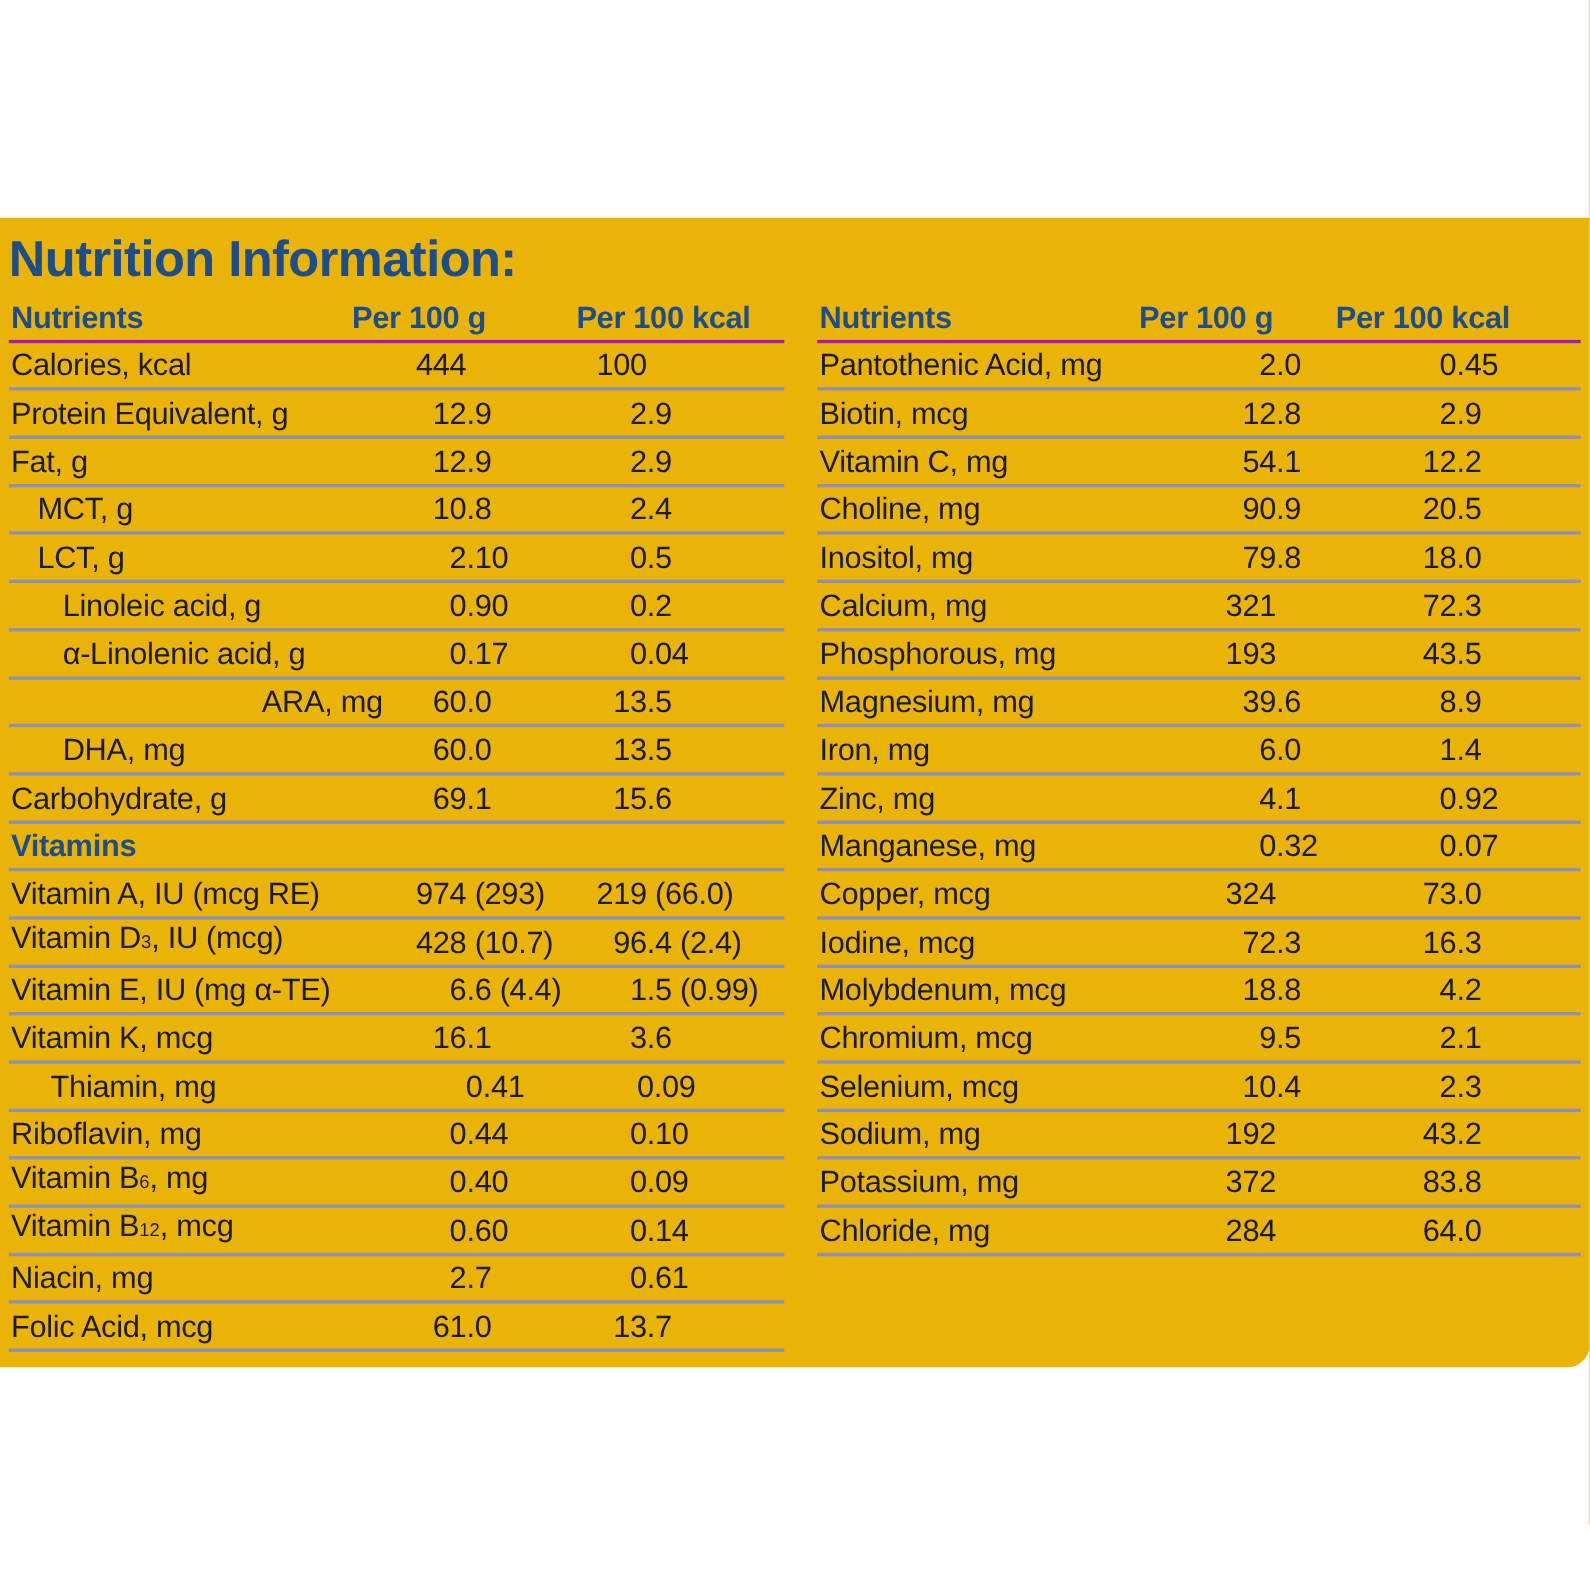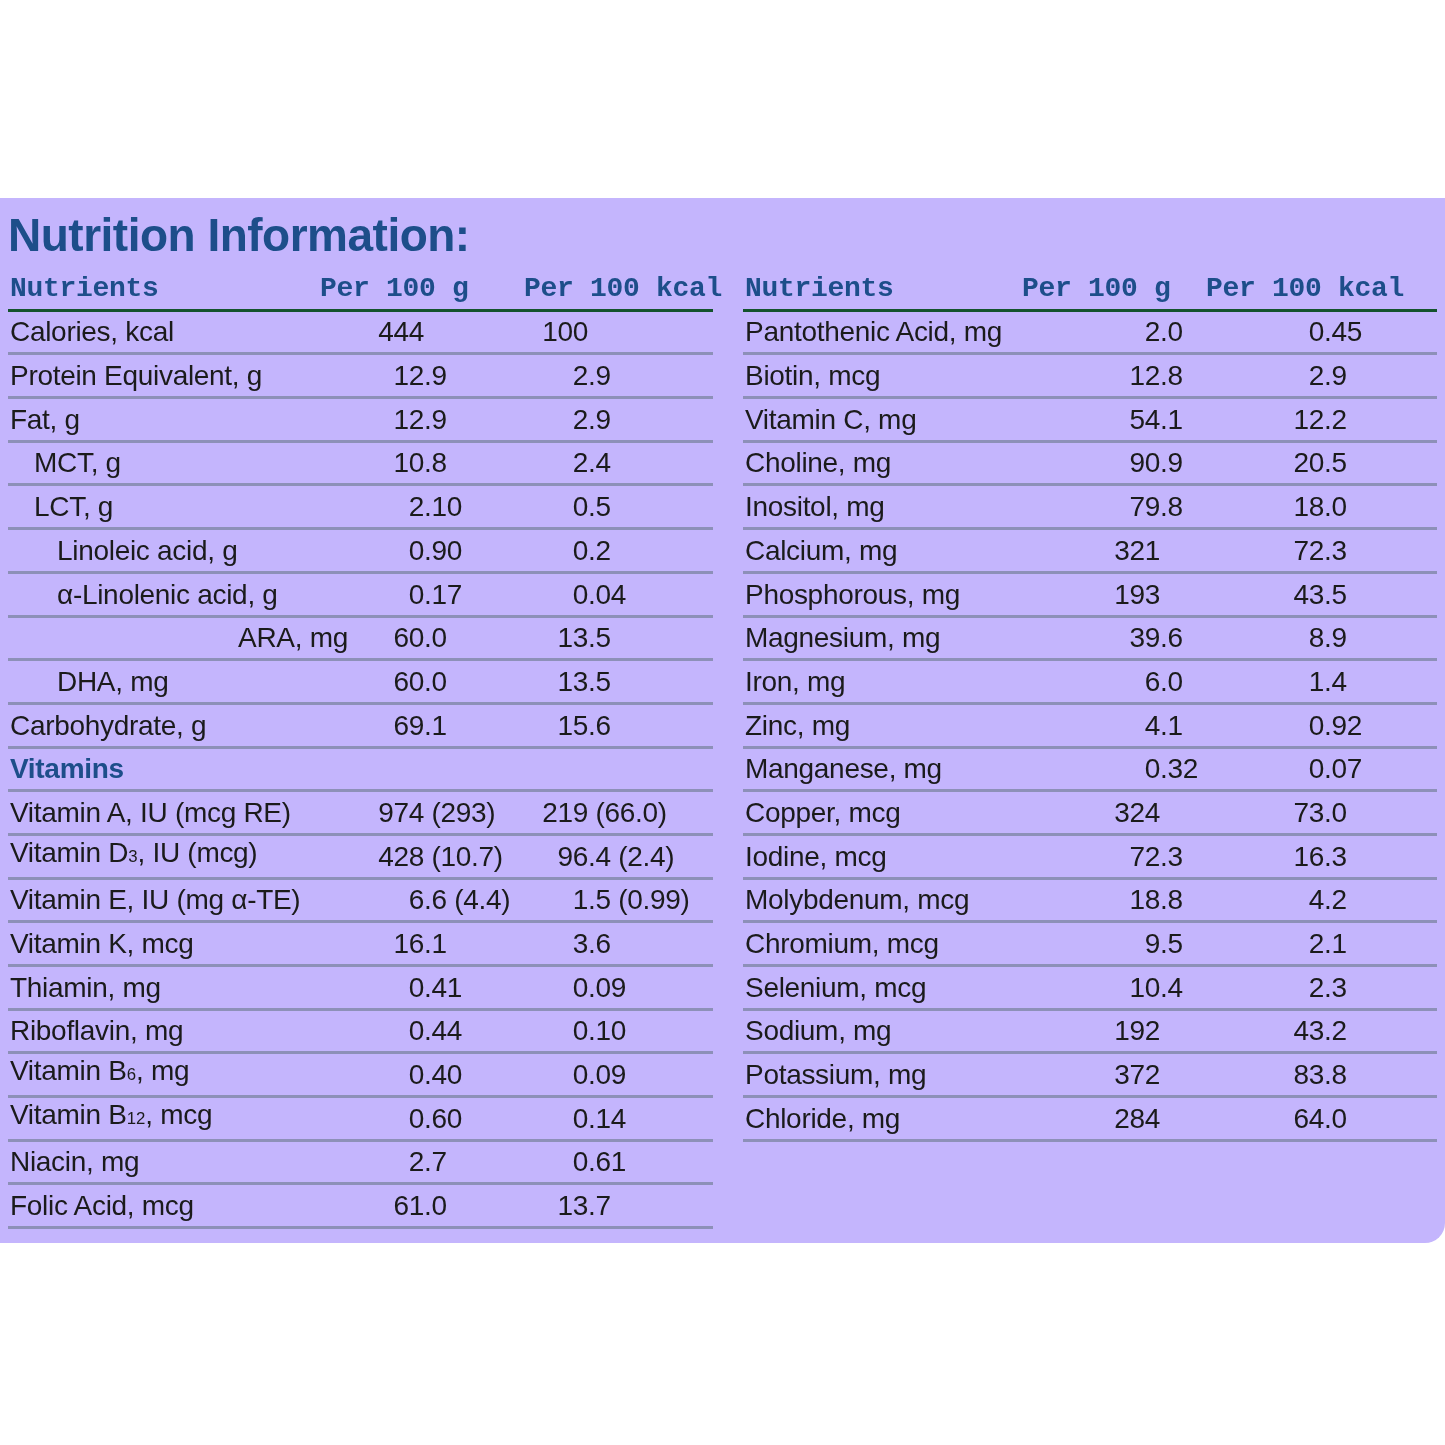--- a/index.html
+++ b/index.html
@@ -4,21 +4,21 @@
 <style>
   html,body { margin:0; padding:0; }
   body {
     width:1445px; height:1445px; background:#ffffff;
     font-family:"Liberation Sans","DejaVu Sans",sans-serif;
     color:#1b1b1b; letter-spacing:-0.3px;
     overflow:hidden;
   }
   .panel {
     margin-top:198px; width:1445px; height:1045px;
-    background:#c4b5fd;
+    background:#eab308;
     border-radius:0 0 20px 0;
     box-sizing:border-box; padding-top:12px;
     position:relative;
   }
   .title {
     margin:0 0 0 8px; line-height:50px;
     font-size:46px; font-weight:bold; color:#1d4e8a;
     letter-spacing:-0.5px;
   }
   .tables { display:flex; margin-top:8px; }
@@ -30,21 +30,21 @@
     --lw:307px; --ip1:110px; --fp1:46px;  --ip2:118px; --fp2:113px;
     --hg-pr:29px; --hk-pr:54px; }
 
   .trow {
     display:flex; align-items:flex-end;
     height:43.7px; box-sizing:border-box;
     border-bottom:3px solid #8d90b8;
     padding-bottom:4px;
     font-size:28px; line-height:32px;
   }
-  .hrow { border-bottom:3px solid #14532d;font-family:Liberation Mono, monospace; }
+  .hrow { border-bottom:3px solid #a21caf; }
   .hcell { font-weight:bold; color:#1d4e8a; white-space:nowrap; }
   .h-nut  { width:var(--lw); padding-left:2px; box-sizing:border-box; text-align:left; }
   .h-g    { width:calc(var(--ip1) + var(--fp1)); padding-right:var(--hg-pr); box-sizing:border-box; text-align:left; }
   .h-kcal { width:calc(var(--ip2) + var(--fp2)); padding-right:var(--hk-pr); box-sizing:border-box; text-align:left;margin-left:28px; }
 
   .lbl { width:var(--lw); padding-left:2px; box-sizing:border-box; white-space:nowrap; overflow:visible; }
   .ip  { text-align:right; white-space:pre; }
   .fp  { text-align:left;  white-space:pre; }
   .ip1 { width:var(--ip1); } .fp1 { width:var(--fp1); }
   .ip2 { width:var(--ip2); } .fp2 { width:var(--fp2); }
@@ -179,21 +179,21 @@
 
   <div class="trow">
     <span class="lbl" style="padding-left: 2px;">Vitamin K, mcg</span>
     <span class="ip ip1">16</span>
     <span class="fp fp1">.1</span>
     <span class="ip ip2">3</span>
     <span class="fp fp2">.6</span>
   </div>
 
   <div class="trow">
-    <span class="lbl" style="padding-left: 2px;">Thiamin, mg</span>
+    <span class="lbl" style="padding-left: 2px; margin-left: 36px;">Thiamin, mg</span>
     <span class="ip ip1">0</span>
     <span class="fp fp1">.41</span>
     <span class="ip ip2">0</span>
     <span class="fp fp2">.09</span>
   </div>
 
   <div class="trow">
     <span class="lbl" style="padding-left: 2px;">Riboflavin, mg</span>
     <span class="ip ip1">0</span>
     <span class="fp fp1">.44</span>

